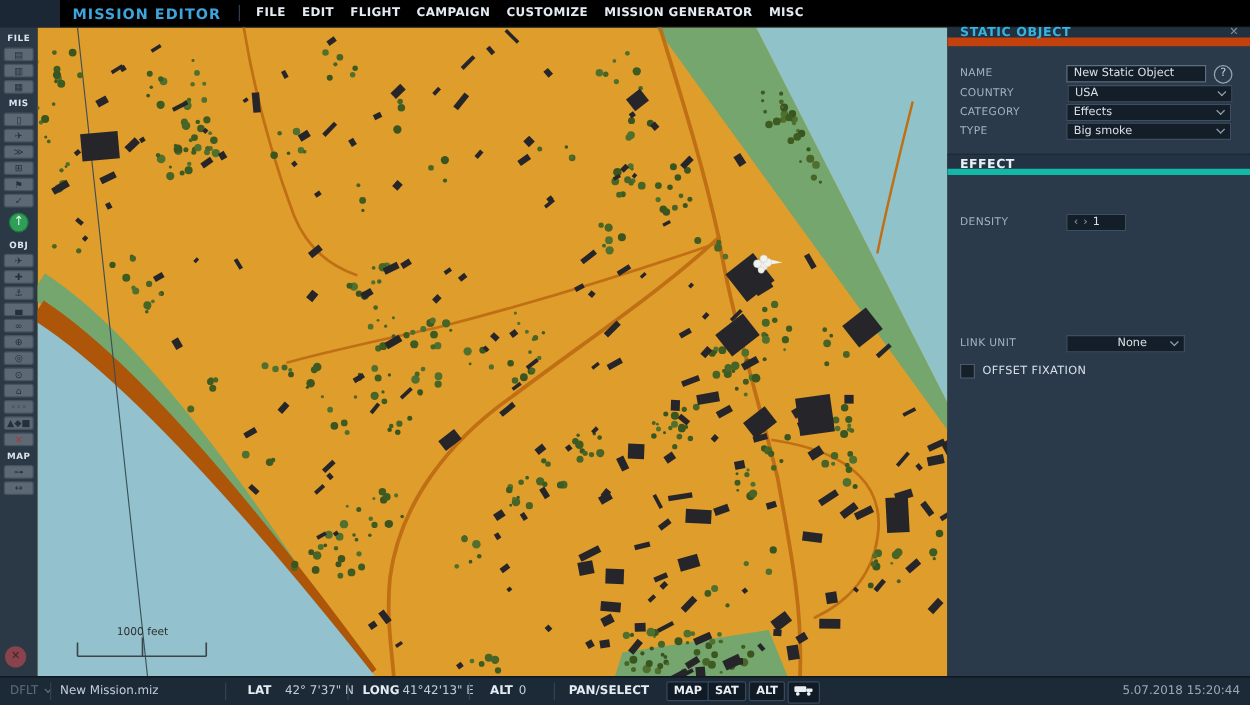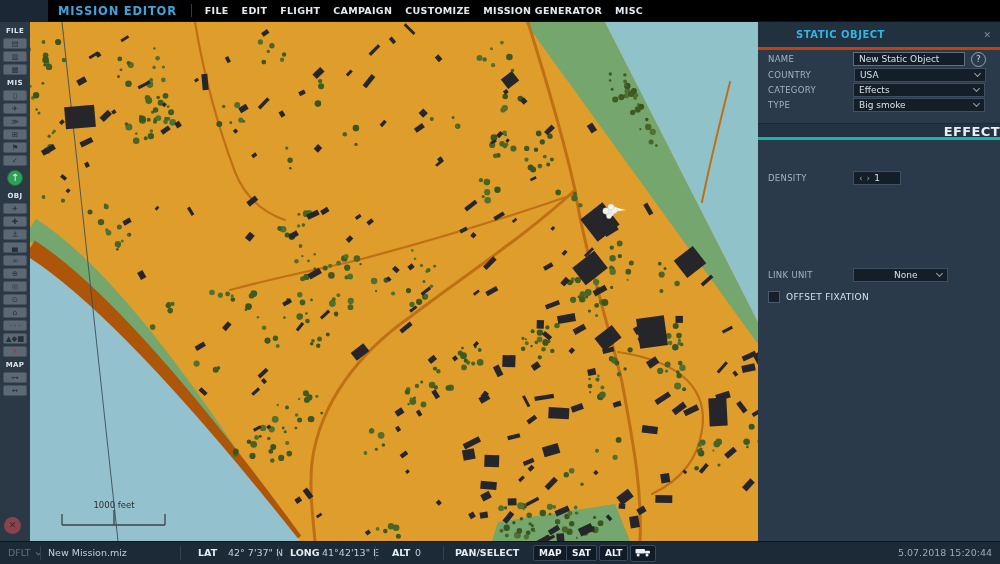--- a/index.html
+++ b/index.html
@@ -25,36 +25,36 @@
             color:#E2F6E8; font-size:10px; line-height:14px; margin:3px 0; }
   .exit-btn { position:absolute; left:4px; bottom:7px; width:17px; height:17px; border-radius:50%;
             background:#89434C; color:#4E2228; font-size:9px; line-height:16px; text-align:center; }
 
   
   #mapwrap { position:absolute; left:30px; top:22px; width:728px; height:519px; }
   #mapwrap svg { display:block; }
 
   
   .panel { position:absolute; left:758px; top:22px; width:242px; height:519px; background:#2A3A4B; }
-  .panel-header { position:absolute; top:0; left:0; right:0; height:28px; background:#223140;
-                  border-bottom:3px solid #c2410c; display:flex; align-items:center;padding-left:28px; }
+  .panel-header { position:absolute; top:0; left:0; right:0; height:15px; background:#223140;
+                  border-bottom:7px solid #c2410c; display:flex; align-items:center; }
   .panel-title { color:#35B3E3; font-weight:bold; font-size:10px; letter-spacing:.5px; padding-left:10px; flex:1; }
   .panel-close { color:#7E8C9A; font-size:9px; padding-right:9px; }
   .prow { position:absolute; left:0; width:242px; height:15px; }
   .plabel { position:absolute; left:10px; top:2px; font-size:8.5px; color:#A3B3C0; letter-spacing:.3px; }
   .pctrl { position:absolute; top:0; height:14px; background:#141E28; border:1px solid #3D4F60;
            color:#D7E0E8; font-size:9px; display:flex; align-items:center; padding:0 5px; }
   .pctrl.dd { justify-content:space-between; }
   .chev { width:5px; height:5px; border-right:1px solid #93A2AF; border-bottom:1px solid #93A2AF;
           transform:rotate(45deg); margin-top:-3px; flex:0 0 auto; }
   .help-circle { position:absolute; top:0; width:15px; height:15px; border:1px solid #93A2AF; border-radius:50%;
           color:#C7D2DC; font-size:9px; text-align:center; line-height:13px; }
   .section-bar { position:absolute; left:0; width:242px; height:17px; background:#243344;
-          border-top:1px solid #1C2A38; border-bottom:3px solid #14b8a6;
-          color:#E9EFF5; font-size:13px; font-weight:bold; letter-spacing:.4px; line-height:16px; padding-left:10px;text-align:right; }
+          border-top:1px solid #1C2A38; border-bottom:5px solid #14b8a6;
+          color:#E9EFF5; font-size:10px; font-weight:bold; letter-spacing:.4px; line-height:16px; padding-left:10px; }
   .stepper { gap:4px; }
   .stepper .arr { color:#8DA0B0; font-size:9px; line-height:10px; }
   .checkbox { position:absolute; left:10px; top:0; width:12px; height:12px; background:#16202B; border:1px solid #4A5A6A; }
   .cb-label { position:absolute; left:28px; top:1px; font-size:9px; color:#D7E0E8; letter-spacing:.3px; }
 
   
   .statusbar { position:absolute; left:0; top:541px; width:1000px; height:23px; background:#1C2937;
                border-top:1px solid #0C141D; font-size:9.5px; }
   .sb { position:absolute; top:5px; }
   .sb-dim { color:#5F6E7D; }

